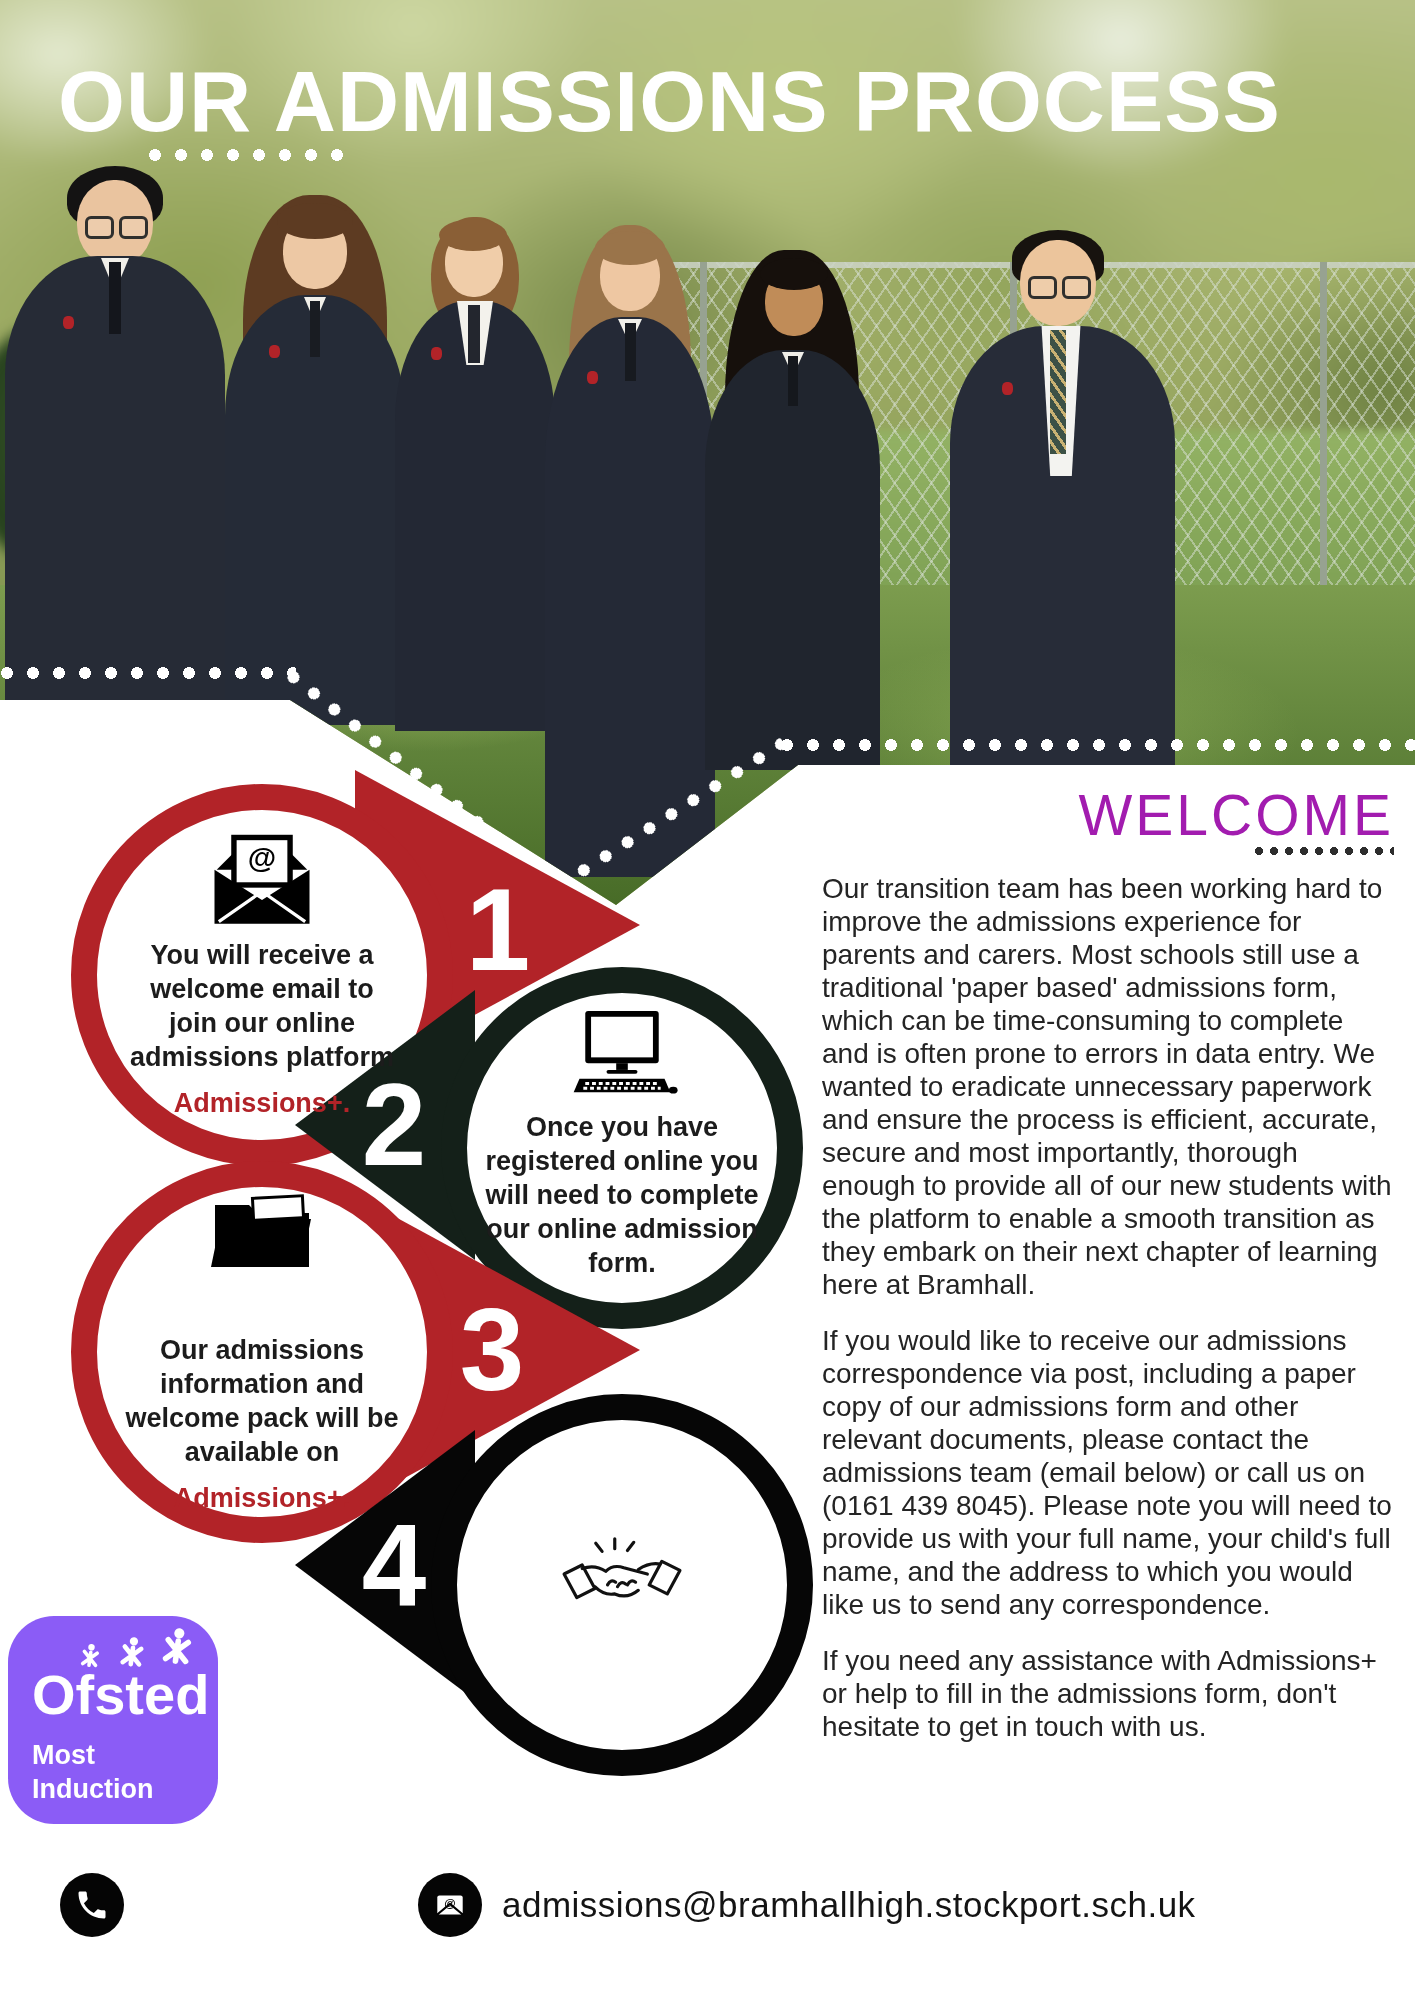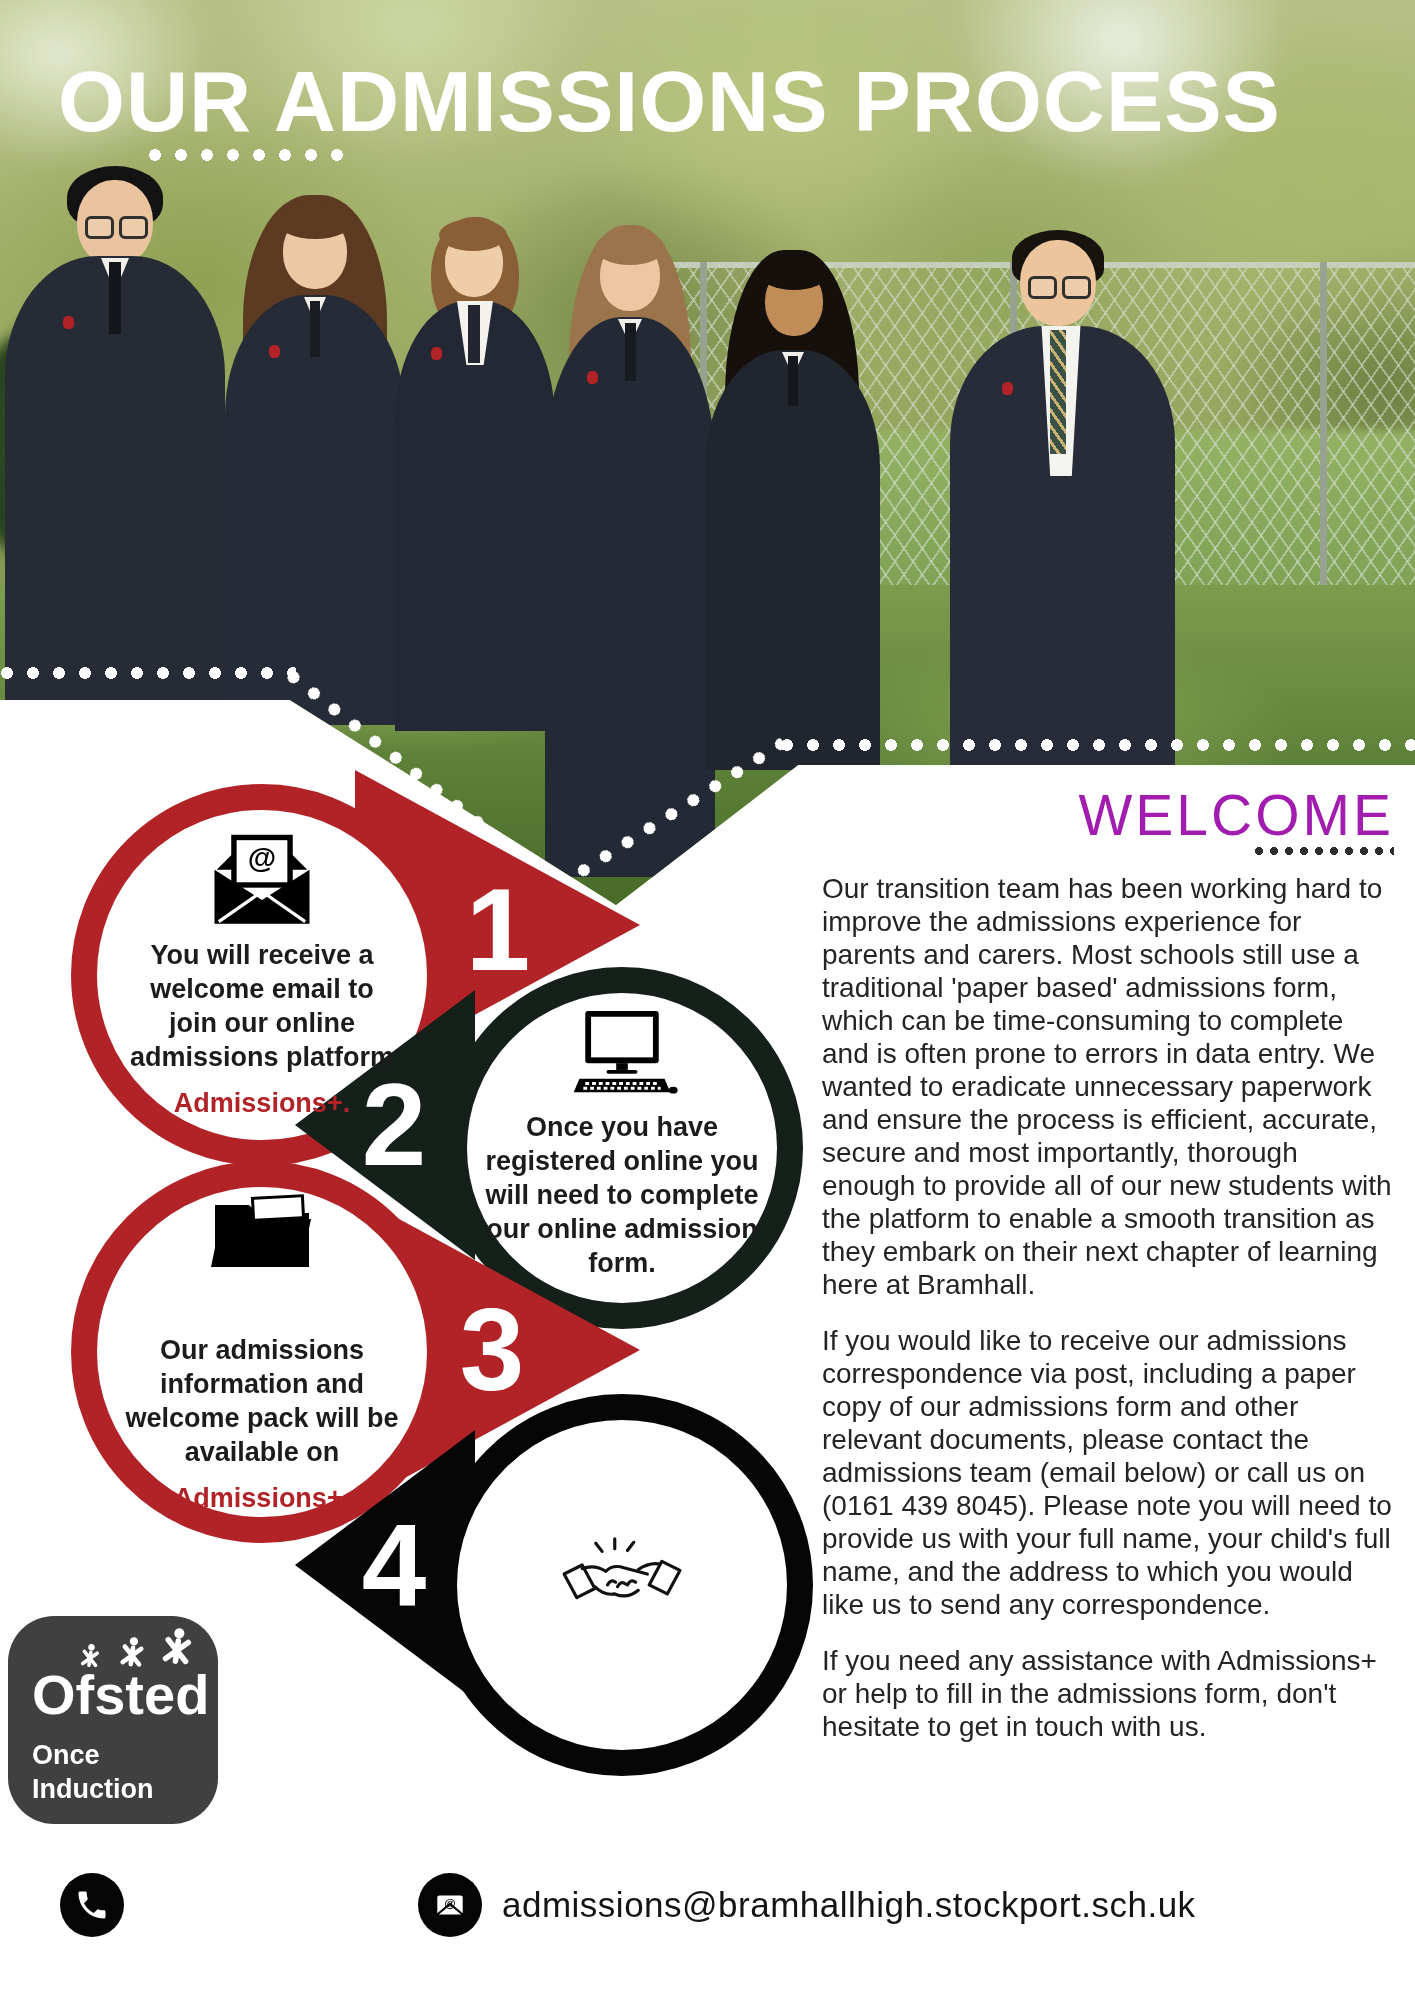--- a/index.html
+++ b/index.html
@@ -67,21 +67,21 @@
   .step-red{color:#b22328;margin-top:12px;}
   .subnote{color:#b22328;font-size:22px;line-height:28px;}
   
   .welcome{position:absolute;left:822px;top:786px;width:572px;z-index:4;}
   .welcome h1{margin:0;text-align:right;font-size:57px;line-height:58px;font-weight:400;
     letter-spacing:3px;color:#a21caf;}
   .welcome .dots-dark{position:relative;margin-left:auto;width:140px;margin-top:2px;}
   .welcome .paras{margin-top:16px;font-size:28px;line-height:33px;color:#242424;}
   .welcome p{margin:0 0 23px 0;}
   
-  .ofsted{position:absolute;left:8px;top:1616px;width:210px;height:208px;background:#404040;
+  .ofsted{position:absolute;left:8px;top:1616px;width:210px;height:208px;background:#8b5cf6;
     border-radius:46px;z-index:4;color:#fff;}
   .ofsted .brand{position:absolute;left:24px;top:46px;font-size:56px;font-weight:700;}
   .ofsted .g1{position:absolute;left:24px;top:124px;font-size:27px;font-weight:700;}
   .ofsted .g2{position:absolute;left:24px;top:158px;font-size:27px;font-weight:700;}
   .ofsted svg{position:absolute;left:66px;top:12px;}
   
   .contact-icon{position:absolute;width:64px;height:64px;border-radius:50%;background:#050505;
     display:flex;align-items:center;justify-content:center;z-index:4;}
   .contact-text{position:absolute;height:64px;display:flex;align-items:center;font-size:35px;
     color:#141414;z-index:4;letter-spacing:.5px;}
@@ -270,21 +270,21 @@
           <circle cx="0" cy="-15" r="4.5" stroke="none"></circle>
           <path d="M-9,-8 L9,9 M9,-8 L-9,9 M0,-8 L0,10" fill="none"></path>
         </g>
         <g transform="translate(103,22) scale(1.12) rotate(8)">
           <circle cx="0" cy="-15" r="4.5" stroke="none"></circle>
           <path d="M-9,-8 L9,9 M9,-8 L-9,9 M0,-8 L0,10" fill="none"></path>
         </g>
       </g>
     </svg>
     <div class="brand">Ofsted</div>
-    <div class="g1">Once</div>
+    <div class="g1">Most</div>
     <div class="g2">Induction</div>
   </div>
 
   <div class="contact-icon" style="left:60px;top:1873px;">
     <svg width="36" height="36" viewBox="0 0 24 24">
       <path fill="#fff" d="M6.62 10.79c1.44 2.83 3.76 5.14 6.59 6.59l2.2-2.2c.27-.27.67-.36 1.02-.24 1.12.37 2.33.57 3.57.57.55 0 1 .45 1 1V20c0 .55-.45 1-1 1-9.39 0-17-7.61-17-17 0-.55.45-1 1-1h3.5c.55 0 1 .45 1 1 0 1.25.2 2.45.57 3.57.11.35.03.74-.25 1.02l-2.2 2.2z"></path>
     </svg>
   </div>
 
   <div class="contact-icon" style="left:418px;top:1873px;">

